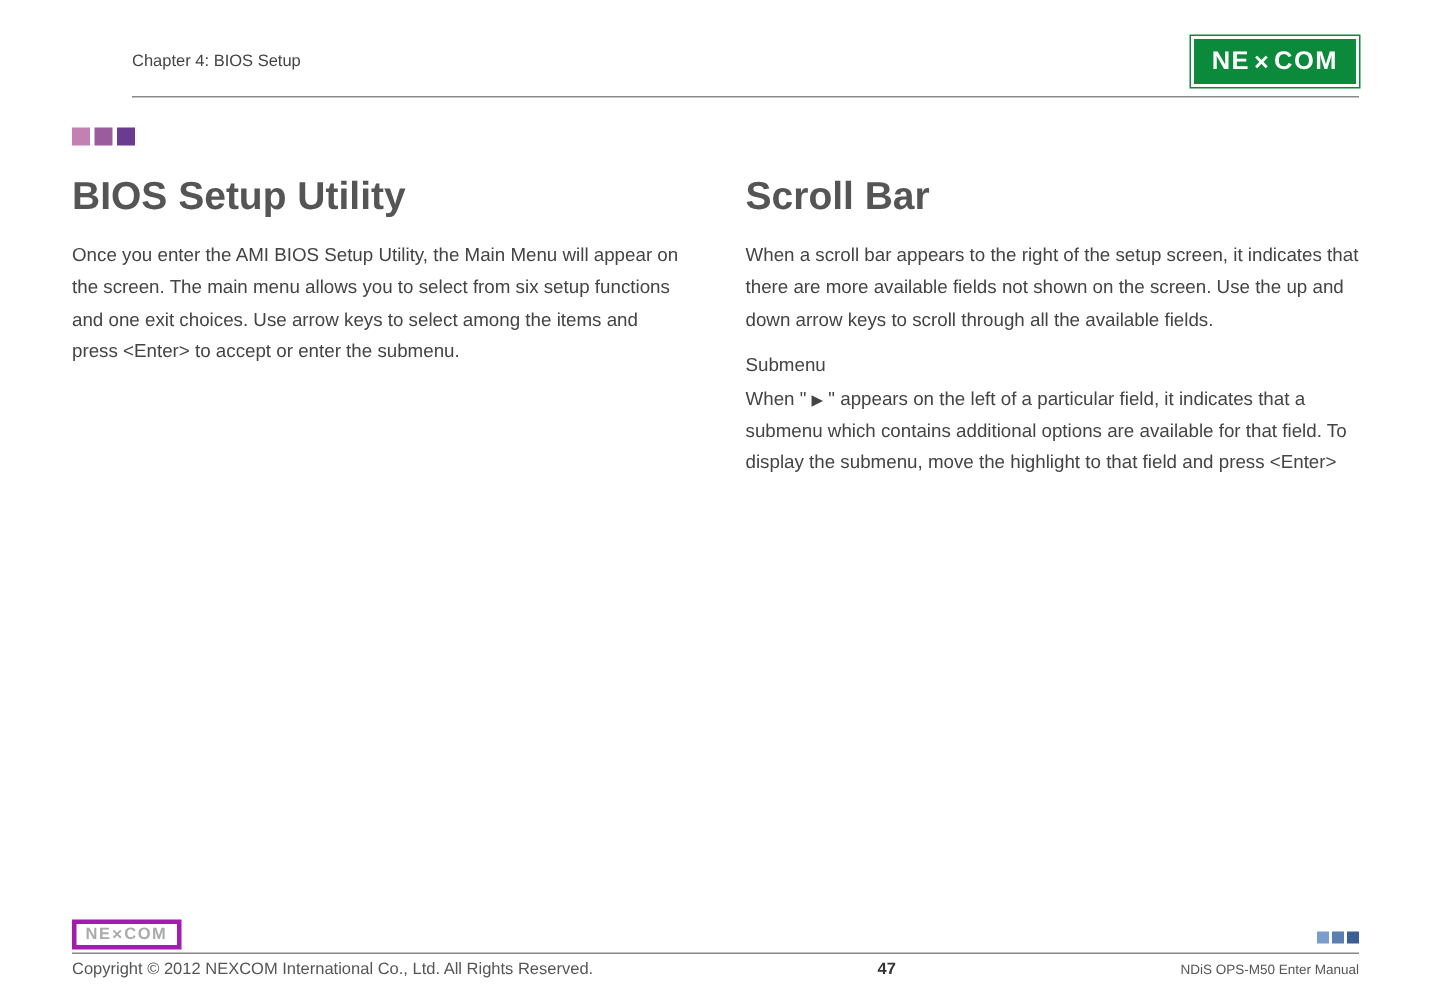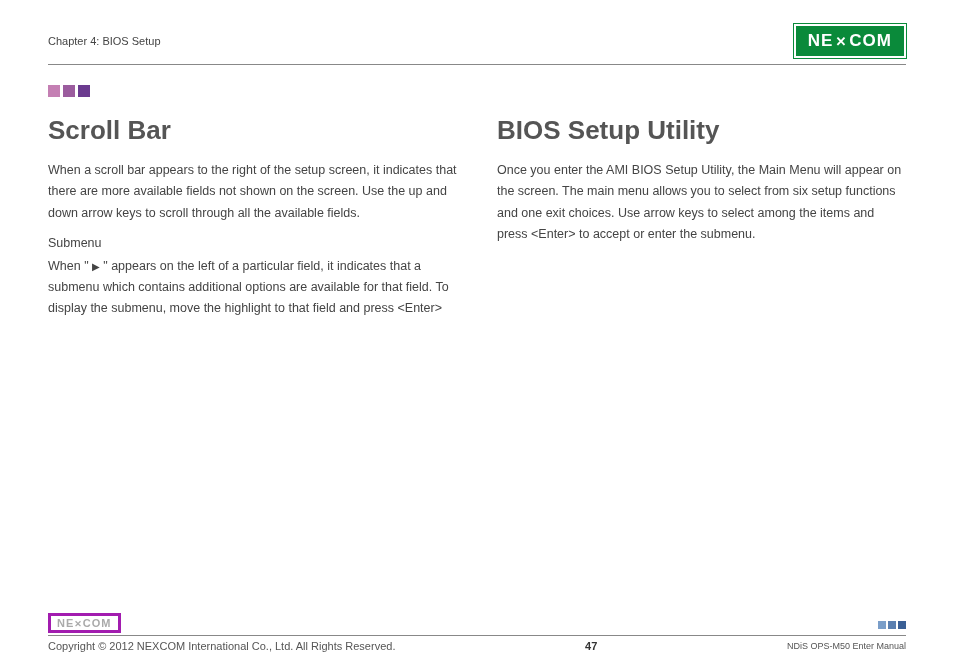--- a/index.html
+++ b/index.html
@@ -15,20 +15,21 @@
       position: relative;
       padding: 24px 48px 0 48px;
     }
     .header {
       display: flex;
       justify-content: space-between;
       align-items: center;
       padding-bottom: 6px;
       border-bottom: 1px solid #888;
       margin-bottom: 20px;
+      margin-left: 40px;
     }
     .chapter-label {
       font-size: 11px;
       color: #444;
     }
     .logo-box {
       background: #0a8a3a;
       color: #fff;
       font-weight: bold;
       font-size: 17px;
@@ -152,30 +153,30 @@
 </div>
 
 <div class="squares">
   <div class="sq sq1"></div>
   <div class="sq sq2"></div>
   <div class="sq sq3"></div>
 </div>
 
 <div class="content">
   <div class="col">
+    <h1>BIOS Setup Utility</h1>
+    <p>Once you enter the AMI BIOS Setup Utility, the Main Menu will appear on the screen. The main menu allows you to select from six setup functions and one exit choices. Use arrow keys to select among the items and press &lt;Enter&gt; to accept or enter the submenu.</p>
+  </div>
+  <div class="col">
     <h1>Scroll Bar</h1>
     <p>When a scroll bar appears to the right of the setup screen, it indicates that there are more available fields not shown on the screen. Use the up and down arrow keys to scroll through all the available fields.</p>
     <div class="subheading">Submenu</div>
     <p>
       <span>When " </span><span class="arrow">▶</span><span> " appears on the left of a particular field, it indicates that a submenu which contains additional options are available for that field. To display the submenu, move the highlight to that field and press &lt;Enter&gt;</span>
     </p>
-  </div>
-  <div class="col">
-    <h1>BIOS Setup Utility</h1>
-    <p>Once you enter the AMI BIOS Setup Utility, the Main Menu will appear on the screen. The main menu allows you to select from six setup functions and one exit choices. Use arrow keys to select among the items and press &lt;Enter&gt; to accept or enter the submenu.</p>
   </div>
 </div>
 
 <div class="footer">
   <div style="display:flex;justify-content:space-between;align-items:flex-end;">
     <div class="footer-logo">NE<span style="font-size:9px;">✕</span>COM</div>
     <div class="footer-squares-wrap">
       <div class="footer-squares">
         <div class="fsq fsq1"></div>
         <div class="fsq fsq2"></div>

